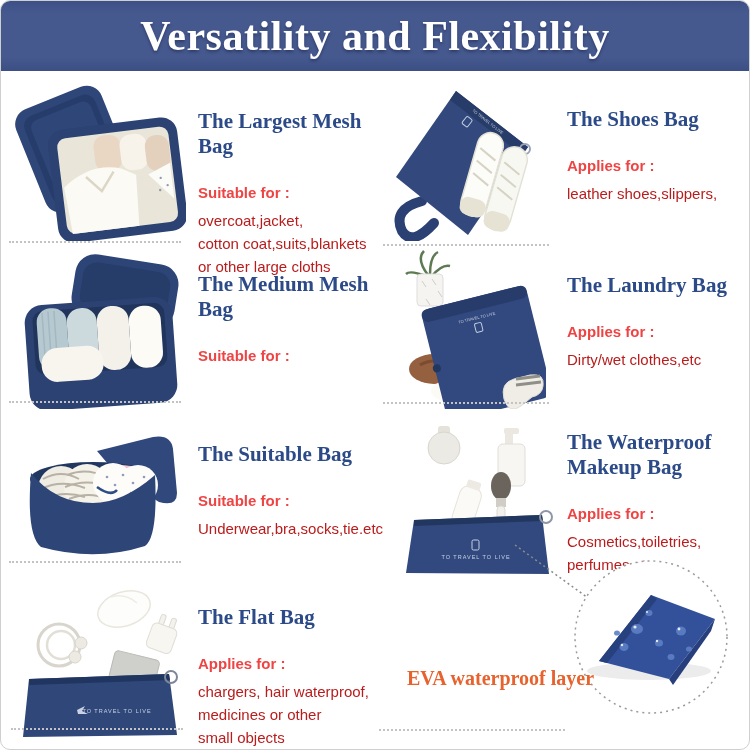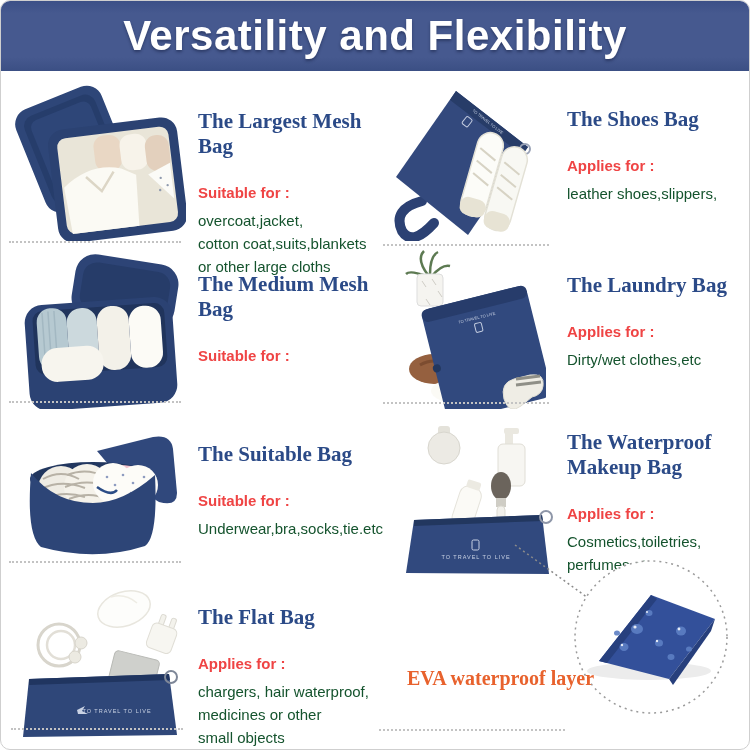--- a/index.html
+++ b/index.html
@@ -1,27 +1,27 @@
 <!DOCTYPE html>
 <html><head>
 <meta charset="utf-8">
 <style>
   html,body{margin:0;padding:0;background:#fff;}
   .page{position:relative;width:748px;height:748px;background:#fff;border:1px solid #cfcfcf;
         border-radius:10px;overflow:hidden;font-family:"Liberation Sans",sans-serif;}
   .banner{position:absolute;left:0;top:0;width:100%;height:70px;
           background:linear-gradient(#3c5087,#46598f 18%,#46598f 80%,#3b4f84);
           display:flex;align-items:center;justify-content:center;}
-  .banner h1{margin:0;font-family:Liberation Sans, sans-serif;font-weight:bold;font-size:42px;
+  .banner h1{margin:0;font-family:Liberation Serif, serif;font-weight:bold;font-size:42px;
              color:#ffffff;letter-spacing:.5px;text-shadow:0 2px 3px rgba(15,25,55,.45);}
   .txt{position:absolute;}
   .txt h2{margin:12px 0 0 0;font-family:"Liberation Serif",serif;font-weight:bold;font-size:21px;
           color:#2b4a87;line-height:25px;}
   .lbl{margin-top:25px;font-size:15px;font-weight:bold;color:#ef4444;}
-  .bodylines{margin-top:8px;font-size:15px;color:#14532d;line-height:23px;}
+  .bodylines{margin-top:8px;font-size:15px;color:#b91c1c;line-height:23px;}
   .sep{position:absolute;border-top:2px dotted #c3c3c3;height:0;}
   .img{position:absolute;}
   .eva-label{position:absolute;left:406px;top:666px;font-family:"Liberation Serif",serif;
              font-weight:bold;font-size:20px;color:#e8622d;}
 </style>
 </head>
 <body>
 
 <div class="page">
 

